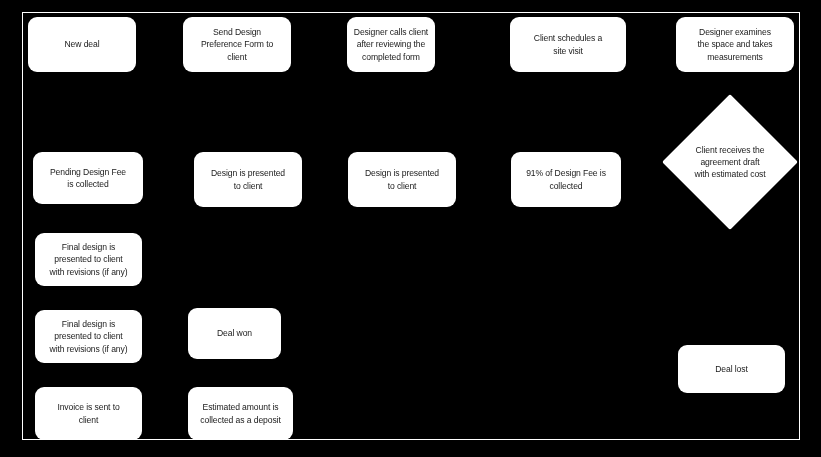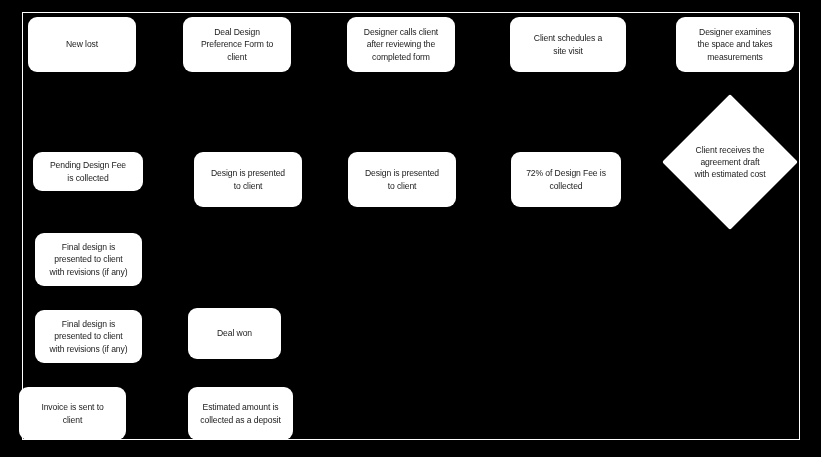--- a/index.html
+++ b/index.html
@@ -90,63 +90,63 @@
   }
 </style>
 </head>
 <body>
 
 <div id="canvas">
 
   <div id="frame"></div>
 
   <div class="node" style="left:28px; top:17px; width:108px; height:55px;">
-    <span class="node-label">New lost</span>
+    <span class="node-label">New deal</span>
   </div>
 
   <div class="node" style="left:183px; top:17px; width:108px; height:55px;">
-    <span class="node-label">Deal Design
+    <span class="node-label">Send Design
 Preference Form to
 client</span>
   </div>
 
-  <div class="node" style="left:347px; top:17px; width:108px; height:55px;">
+  <div class="node" style="left:347px; top:17px; width:88px; height:55px;">
     <span class="node-label">Designer calls client
 after reviewing the
 completed form</span>
   </div>
 
   <div class="node" style="left:510px; top:17px; width:116px; height:55px;">
     <span class="node-label">Client schedules a
 site visit</span>
   </div>
 
   <div class="node" style="left:676px; top:17px; width:118px; height:55px;">
     <span class="node-label">Designer examines
 the space and takes
 measurements</span>
   </div>
 
-  <div class="node" style="left:33px; top:152px; width:110px; height:39px;">
+  <div class="node" style="left:33px; top:152px; width:110px; height:52px;">
     <span class="node-label">Pending Design Fee
 is collected</span>
   </div>
 
   <div class="node" style="left:194px; top:152px; width:108px; height:55px;">
     <span class="node-label">Design is presented
 to client</span>
   </div>
 
   <div class="node" style="left:348px; top:152px; width:108px; height:55px;">
     <span class="node-label">Design is presented
 to client</span>
   </div>
 
   <div class="node" style="left:511px; top:152px; width:110px; height:55px;">
-    <span class="node-label">72% of Design Fee is
+    <span class="node-label">91% of Design Fee is
 collected</span>
   </div>
 
   <div class="decision" style="left:682px; top:114px; width:96px; height:96px;">
     <div class="diamond-shape"></div>
     <span class="node-label">Client receives the
 agreement draft
 with estimated cost</span>
   </div>
 
@@ -159,22 +159,25 @@
   <div class="node" style="left:35px; top:310px; width:107px; height:53px;">
     <span class="node-label">Final design is
 presented to client
 with revisions (if any)</span>
   </div>
 
   <div class="node" style="left:188px; top:308px; width:93px; height:51px;">
     <span class="node-label">Deal won</span>
   </div>
 
+  <div class="node" style="left:678px; top:345px; width:107px; height:48px;">
+    <span class="node-label">Deal lost</span>
+  </div>
 
-  <div class="node" style="left:19px; top:387px; width:107px; height:53px;">
+  <div class="node" style="left:35px; top:387px; width:107px; height:53px;">
     <span class="node-label">Invoice is sent to
 client</span>
   </div>
 
   <div class="node" style="left:188px; top:387px; width:105px; height:53px;">
     <span class="node-label">Estimated amount is
 collected as a deposit</span>
   </div>
 
 </div>

